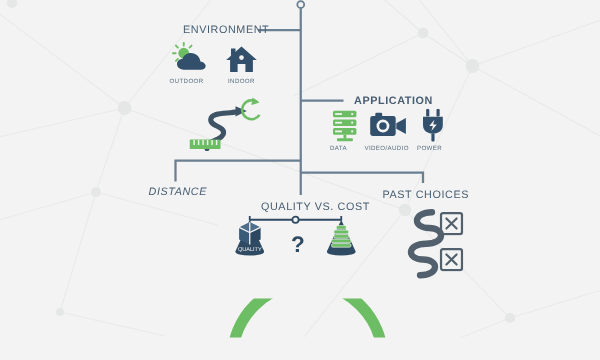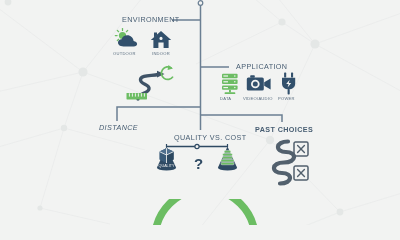--- a/index.html
+++ b/index.html
@@ -90,27 +90,27 @@
       <path d="M200.5 115 L282 115 L282 122"></path>
     </g>
 
     <g>
       <circle cx="200.5" cy="3" r="2.3" fill="#f2f3f2" stroke="#6b7f93" stroke-width="1.2"></circle>
     </g>
   </svg>
 
   <div class="lbl lbl-major" style="left:122px; top:16px;">ENVIRONMENT</div>
 
-  <div class="lbl lbl-major" style="left:236px; top:63px;">APPLICATION</div>
+  <div class="lbl lbl-major" style="left:236px; top:63px;font-weight:bold;">APPLICATION</div>
 
   <div class="lbl lbl-major" style="left:99px; top:124px;font-style:italic;">DISTANCE</div>
 
   <div class="lbl lbl-major" style="left:174px; top:134px;">QUALITY VS. COST</div>
 
-  <div class="lbl lbl-major" style="left:255px; top:126px;font-weight:bold;">PAST CHOICES</div>
+  <div class="lbl lbl-major" style="left:255px; top:126px;">PAST CHOICES</div>
 
   <svg class="ic" style="left:113px; top:28px;" width="28" height="22" viewBox="0 0 28 22">
     <g fill="#6cbd63">
       <circle cx="9.5" cy="7.5" r="3.6"></circle>
       <g stroke="#6cbd63" stroke-width="1.25" stroke-linecap="round">
         <path d="M9.5 0.6 L9.5 2.4"></path>
         <path d="M4.3 2.4 L5.6 3.7"></path>
         <path d="M2.3 7.5 L4.1 7.5"></path>
         <path d="M4.3 12.6 L5.6 11.3"></path>
         <path d="M14.7 2.4 L13.4 3.7"></path>

